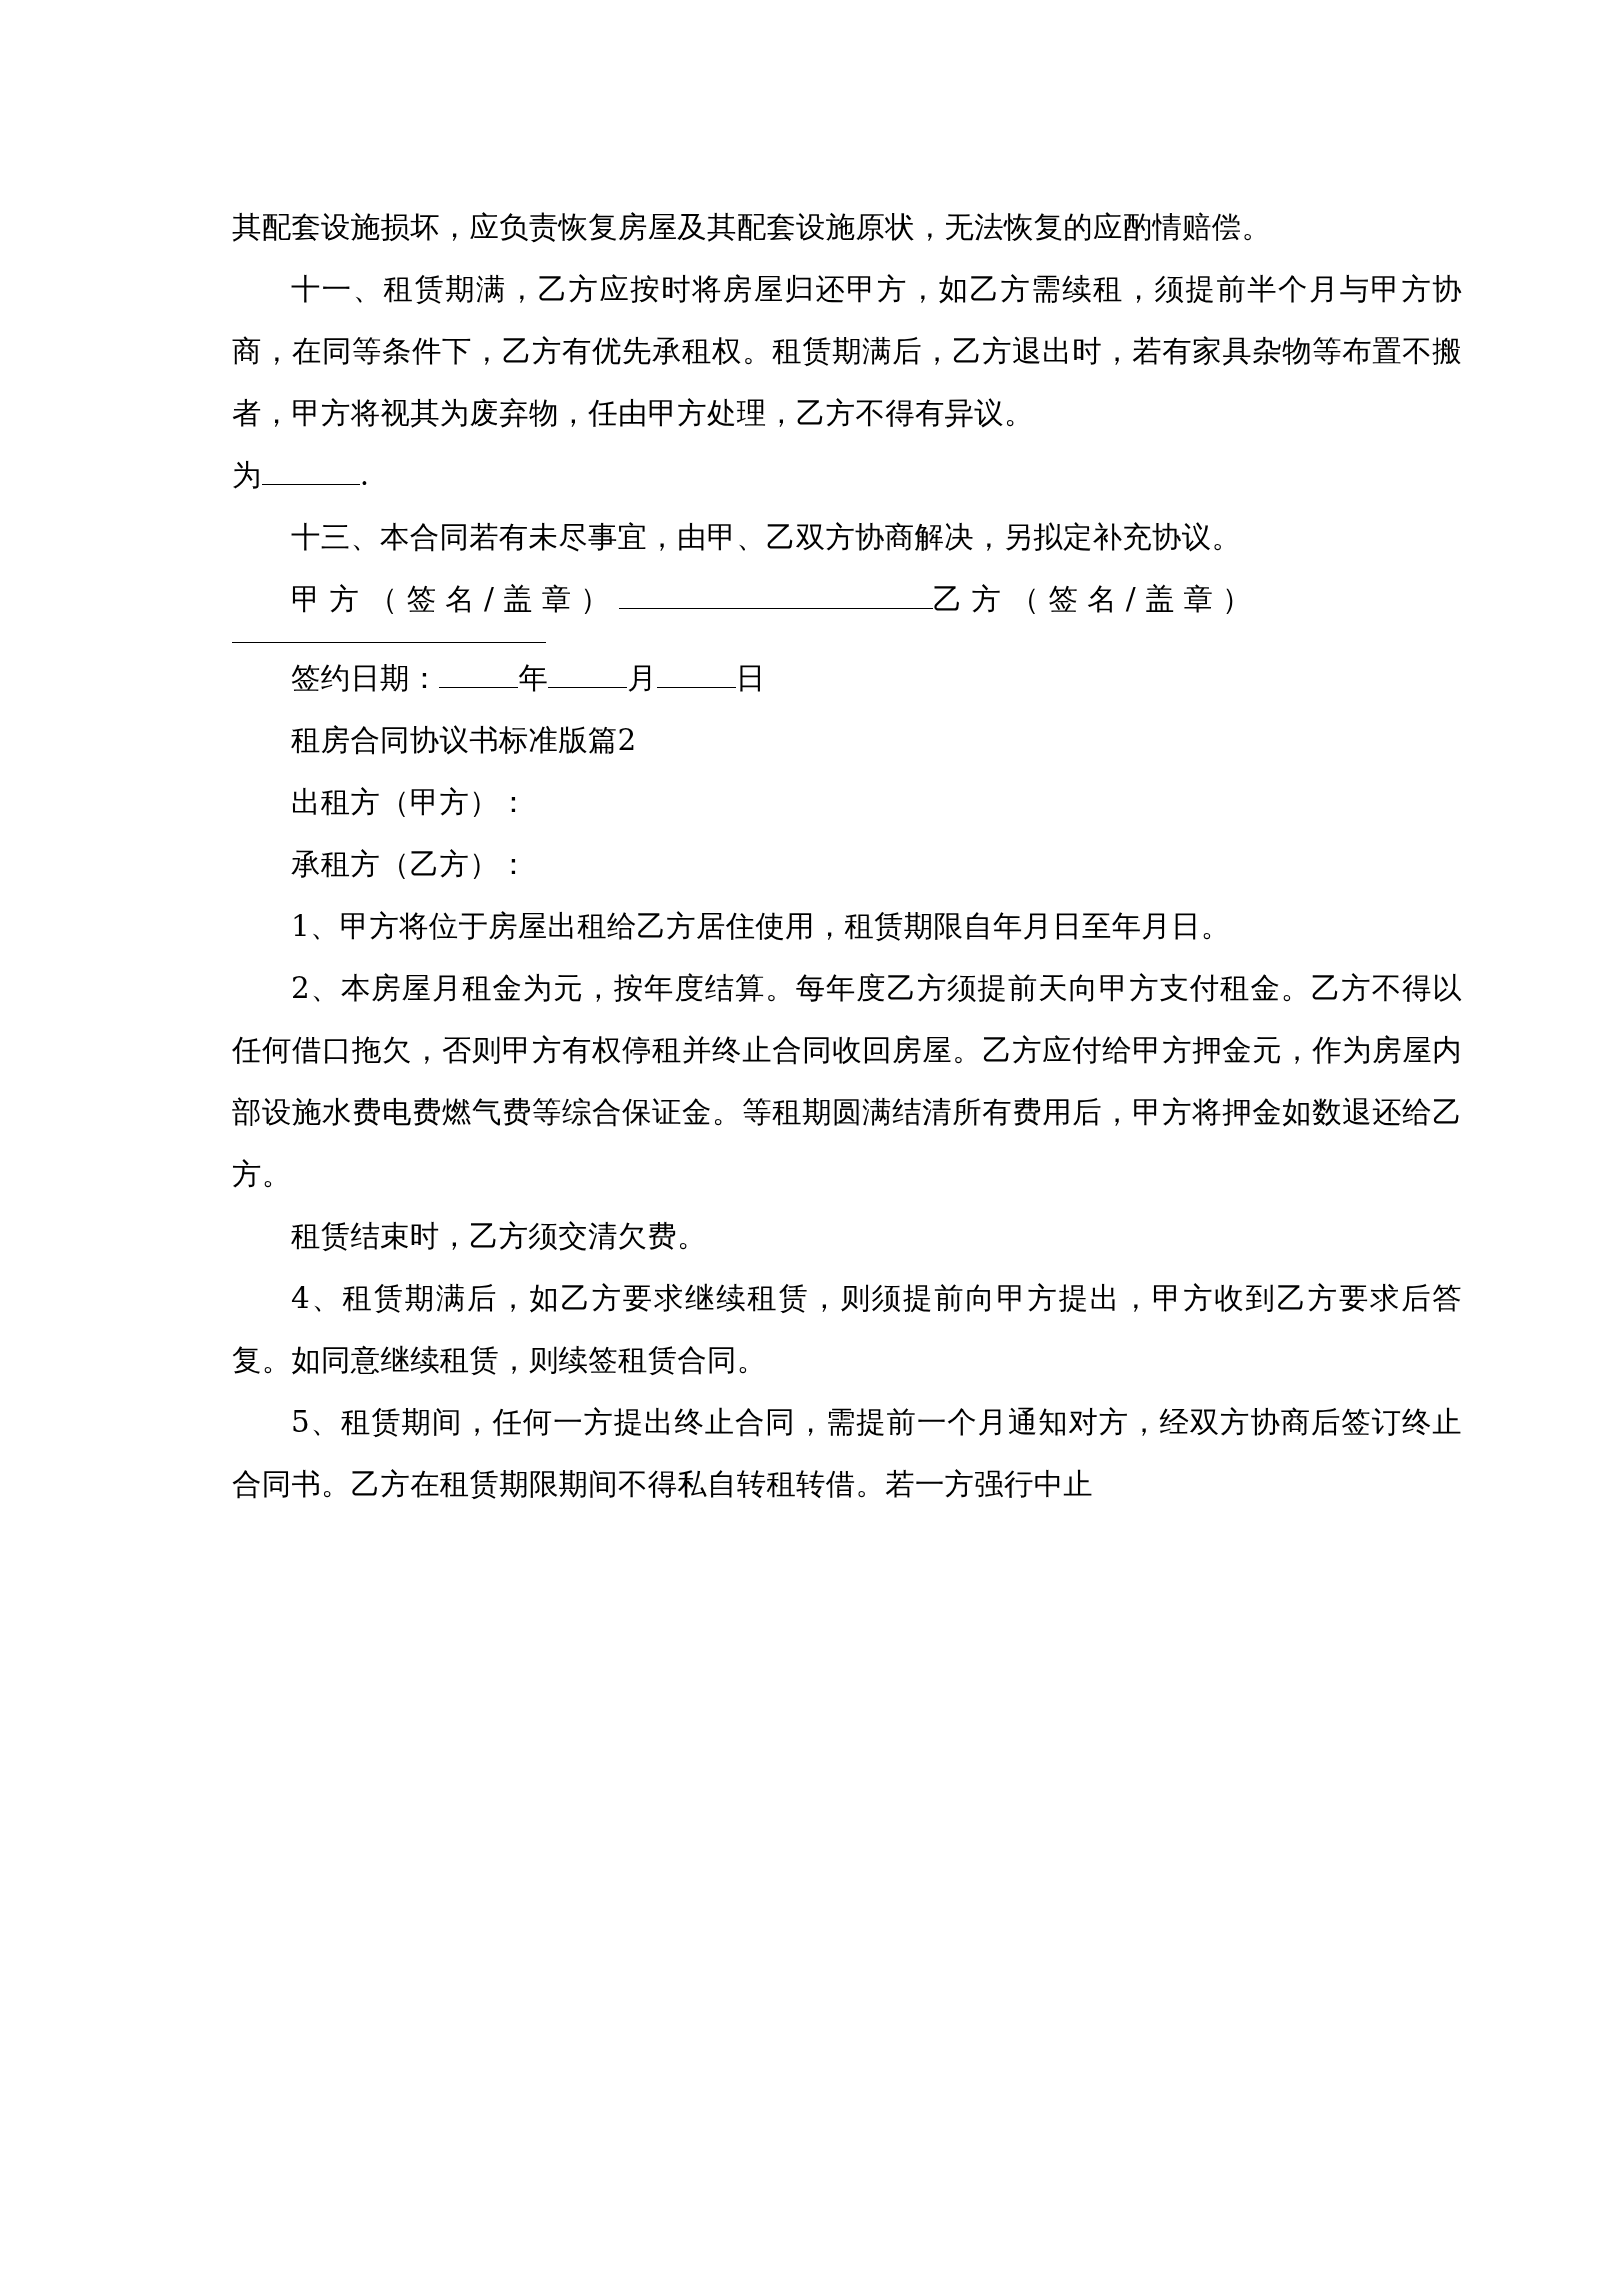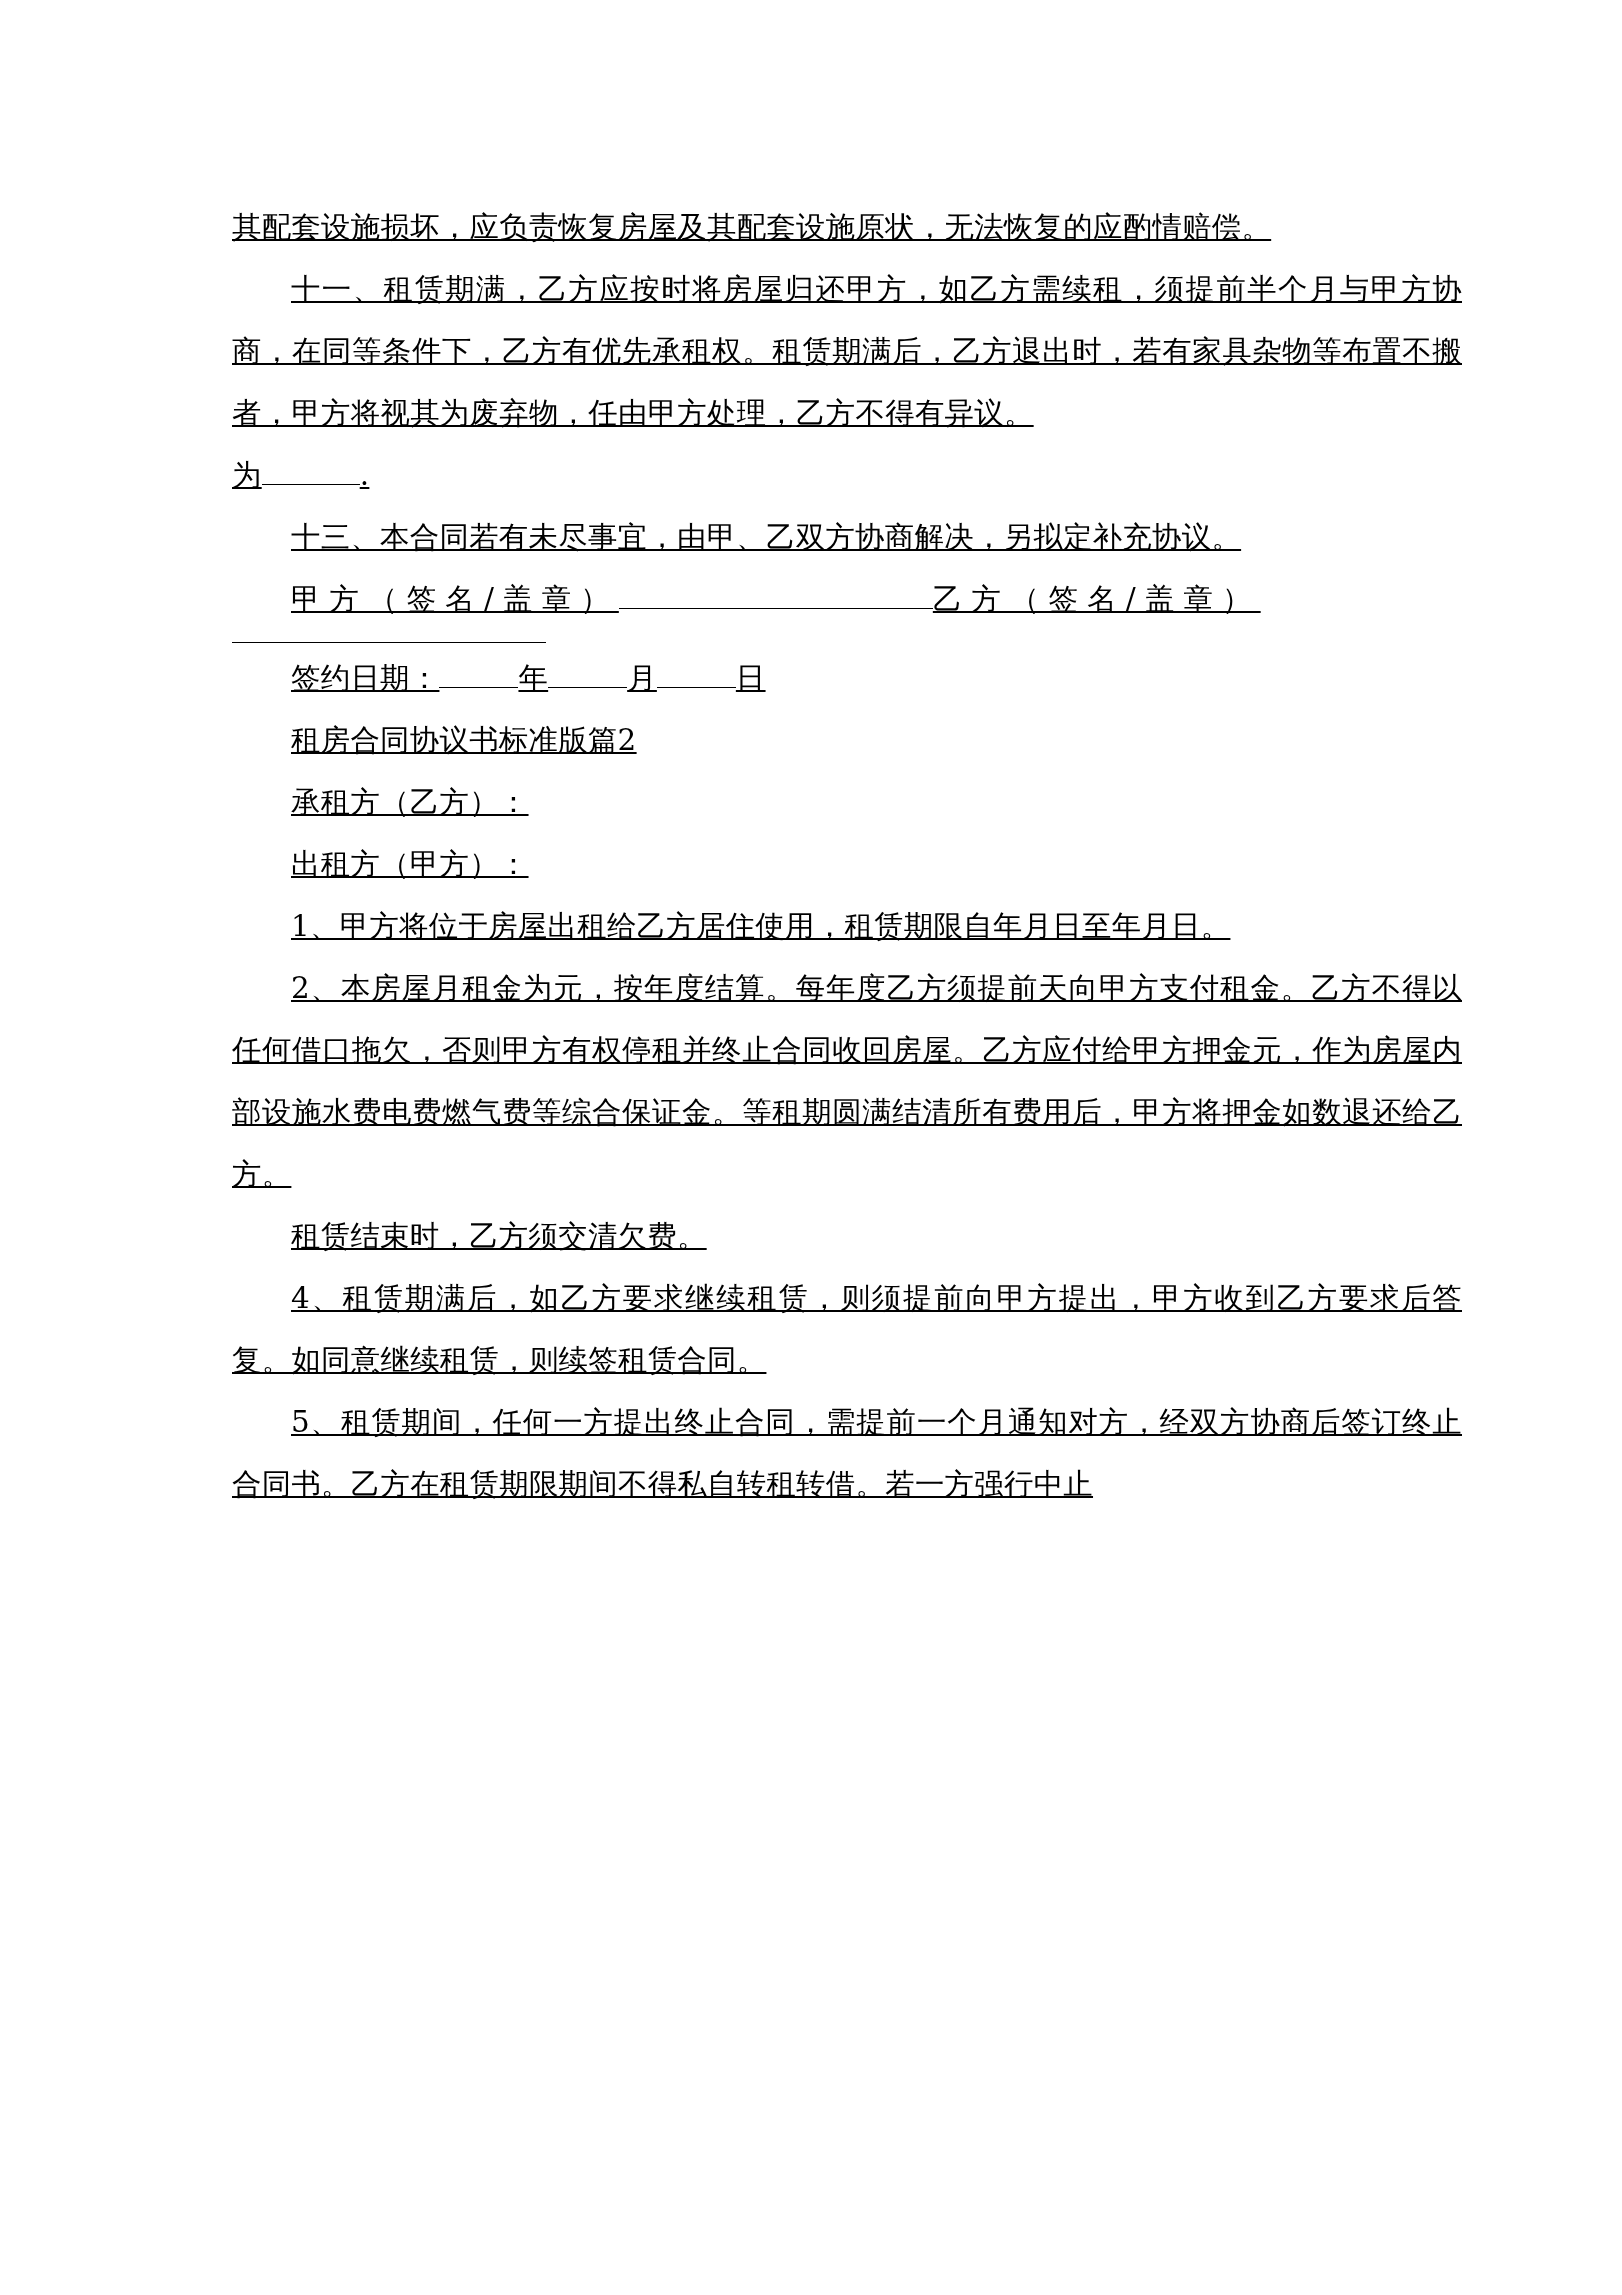--- a/index.html
+++ b/index.html
@@ -13,21 +13,20 @@
     font-family: "DejaVu Serif", "Liberation Serif", serif;
     color: #000000;
     -webkit-font-smoothing: antialiased;
   }
   .page {
     position: relative;
     width: 1623px;
     height: 1999px;
     box-sizing: border-box;
     padding: 196px 164px 196px 232px;
-    text-decoration: underline;
   }
   .doc-body {
     width: 1230px;
   }
   p {
     margin: 0 0 0 0;
     font-size: 29.4px;
     line-height: 62px;
     text-align: justify;
     text-justify: inter-ideograph;
@@ -80,23 +79,23 @@
     <p class="noindent">
         <span class="sig-line"></span>
       </p>
 
     <div class="gap-small"></div>
 
     <p class="indent"><span>签约日期：</span><span class="blank b-sm"></span><span>年</span><span class="blank b-sm"></span><span>月</span><span class="blank b-sm"></span><span>日</span></p>
 
     <p class="indent">租房合同协议书标准版篇2</p>
 
+    <p class="indent">出租方（甲方）：</p>
+
     <p class="indent">承租方（乙方）：</p>
-
-    <p class="indent">出租方（甲方）：</p>
 
 
     <p class="indent">1、甲方将位于房屋出租给乙方居住使用，租赁期限自年月日至年月日。</p>
 
     <p class="indent">2、本房屋月租金为元，按年度结算。每年度乙方须提前天向甲方支付租金。乙方不得以任何借口拖欠，否则甲方有权停租并终止合同收回房屋。乙方应付给甲方押金元，作为房屋内部设施水费电费燃气费等综合保证金。等租期圆满结清所有费用后，甲方将押金如数退还给乙方。</p>
 
 
     <p class="indent">租赁结束时，乙方须交清欠费。</p>
 
     <p class="indent">4、租赁期满后，如乙方要求继续租赁，则须提前向甲方提出，甲方收到乙方要求后答复。如同意继续租赁，则续签租赁合同。</p>

